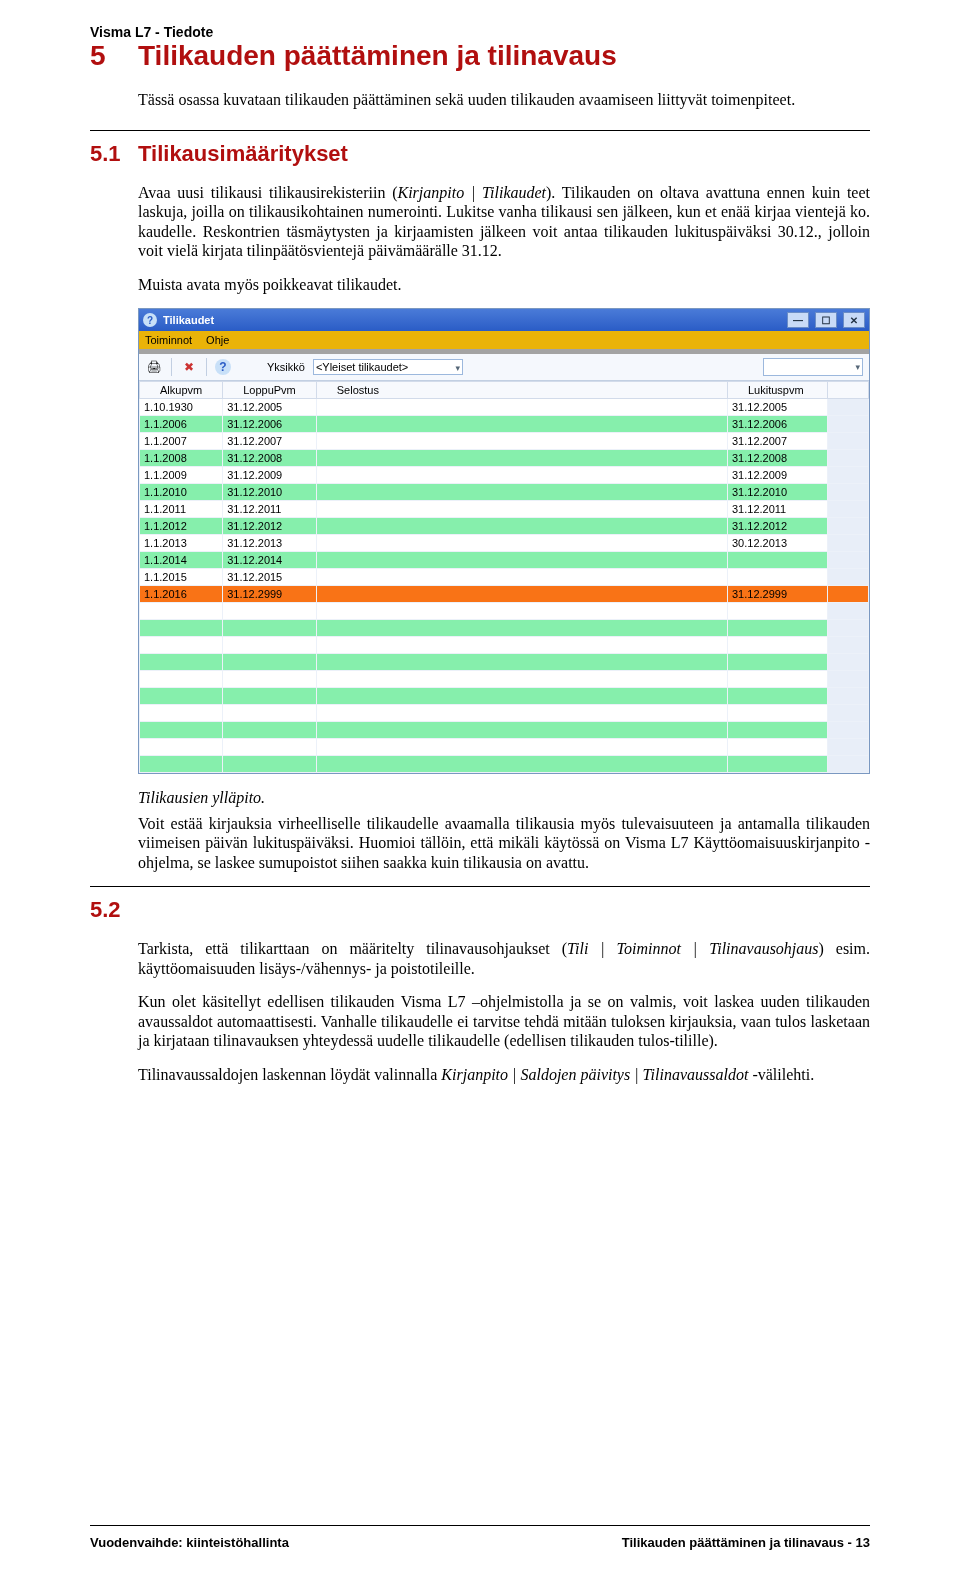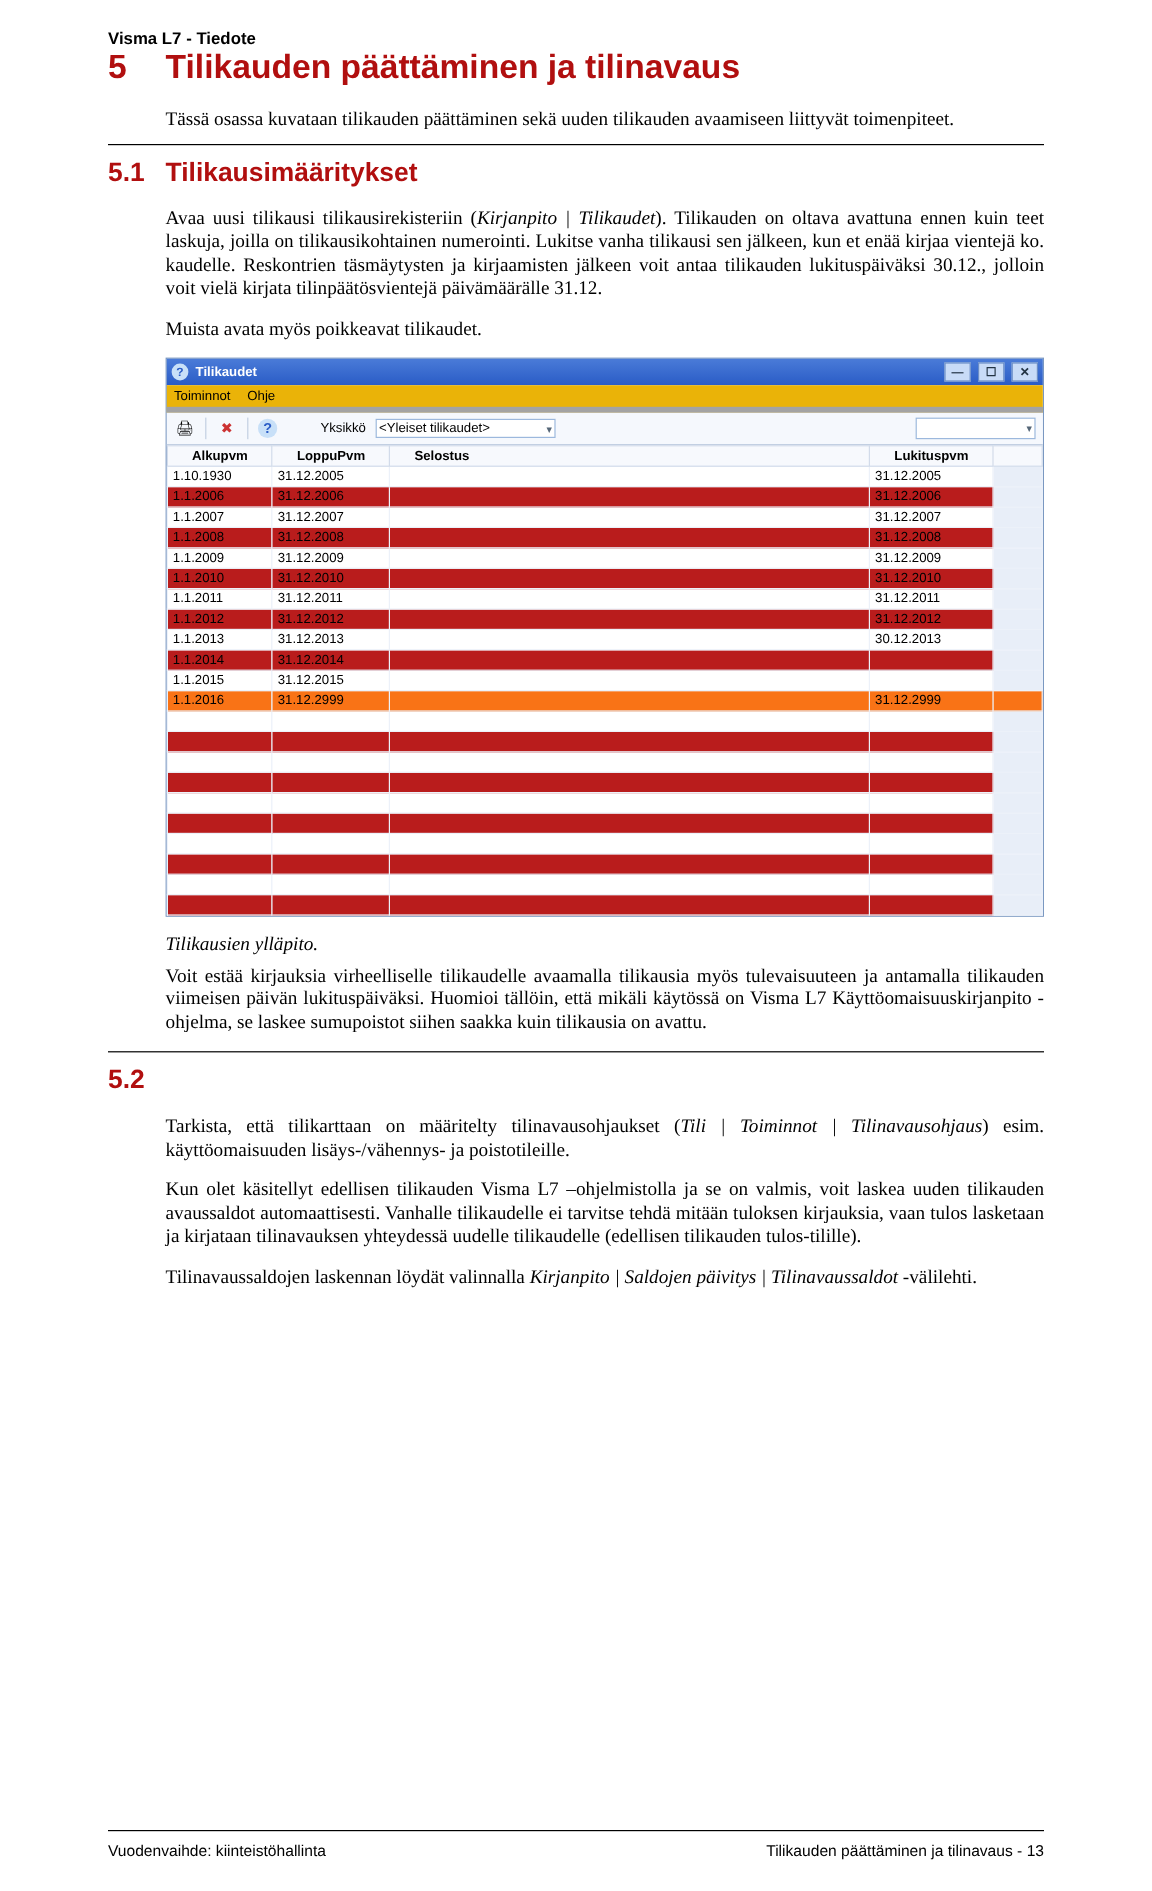--- a/index.html
+++ b/index.html
@@ -24,21 +24,21 @@
       font-weight: bold;
       display: flex;
       align-items: baseline;
     }
     .h1 { font-size: 28px; margin-bottom: 18px; }
     .h1 .num { width: 48px; }
     .h2 { font-size: 22px; margin: 10px 0 16px 0; }
     .h2 .num { width: 48px; }
     .body-text { margin-left: 48px; }
     .body-text p { margin-bottom: 14px; text-align: justify; font-size: 16px; line-height: 1.22; }
-    .body-text p.intro { margin-bottom: 10px; }
+    .body-text p.intro { margin-bottom: 20px; }
     .body-text .caption { font-style: italic; margin-bottom: 6px; margin-top: 14px; }
     hr.rule { border: none; border-top: 1px solid #000; margin: 10px 0 8px 0; }
     em { font-style: italic; }
 
     
     .win {
       font-family: Arial, sans-serif;
       font-size: 11px;
       width: 732px;
       border: 1px solid #7a98c1;
@@ -84,44 +84,44 @@
     .white-select .chev { color:#567; font-size:9px;}
 
     .grid {
       width: 100%;
       border-collapse: collapse;
       font-size: 11px;
     }
     .grid th {
       background: #f7f9fd;
       text-align: left;
-      font-weight: bold;
+      font-weight: normal;
       border: 1px solid #d2dbea;
       padding: 2px 20px;
     }
     .grid td {
       border: 1px solid #ecf1f9;
       padding: 2px 4px;
       height: 17px;
       white-space: nowrap;
     }
-    .grid td.blue { background: #b91c1c; }
+    .grid td.blue { background: #86efac; }
     .grid tr.selected td { background: #f97316; }
     .scroll-col { width: 14px; background:#e8eef8; }
     
     .page-footer {
       position: absolute;
       bottom: 26px;
       left: 90px;
       right: 90px;
       display: flex;
       justify-content: space-between;
       font-family: Arial, sans-serif;
       font-size: 13px;
-      font-weight: normal;
+      font-weight: bold;
       gap: 47px;
     }
     .footer-rule {
       position: absolute;
       bottom: 50px;
       left: 90px;
       right: 90px;
       border-top: 1px solid #000;
     }
   </style>

